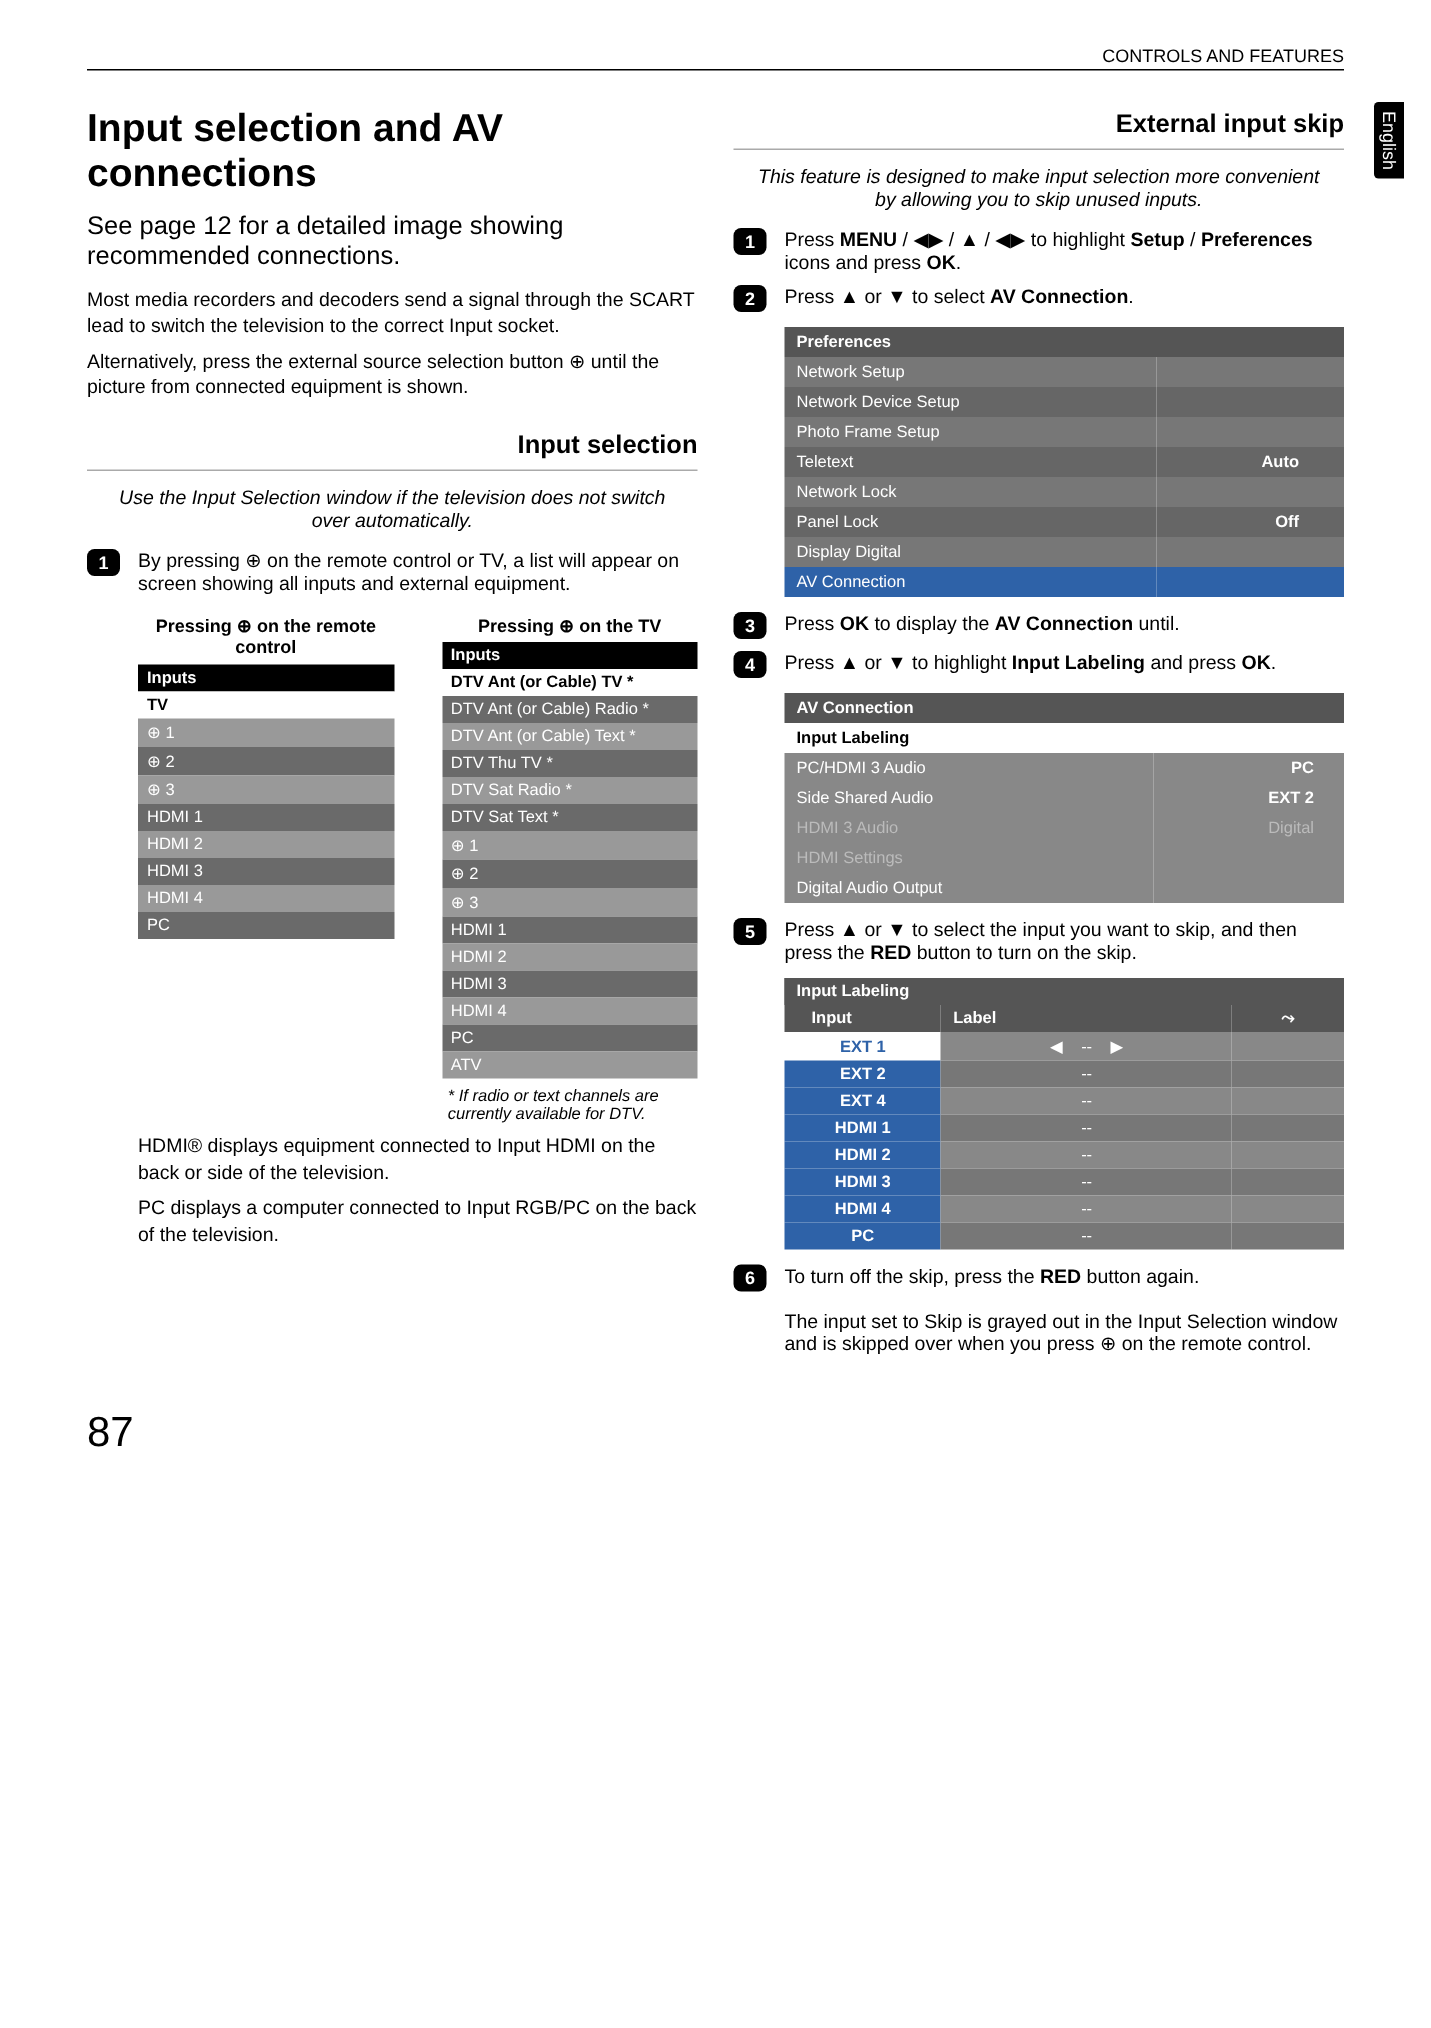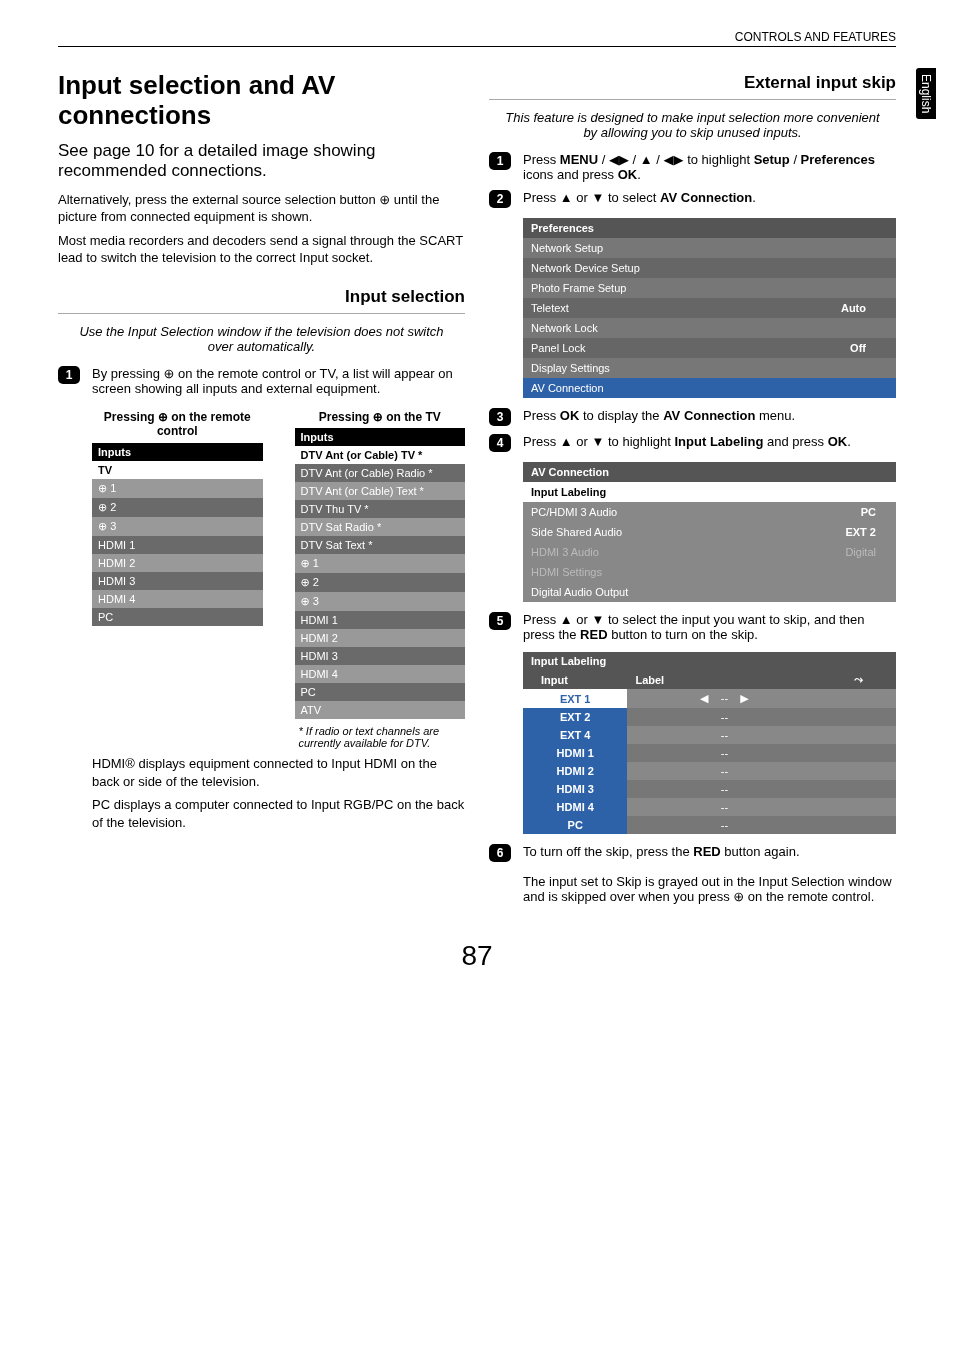--- a/index.html
+++ b/index.html
@@ -68,44 +68,44 @@
   table.lab { border-collapse:collapse; width:100%; font-size:11px; margin:10px 0;}
   table.lab thead tr { background:#555;}
   table.lab thead td { color:#fff; padding:3px 8px; font-weight:bold;}
   table.lab tbody td { padding:3px 4px; text-align:center;}
   table.lab tbody tr.w td:first-child { background:#fff; color:#2e62a8; font-weight:bold;margin-top:32px;}
   table.lab tbody tr.b td:first-child { background:#2e62a8; color:#fff; font-weight:bold;}
   table.lab tbody td:nth-child(2) { background:#888; color:#fff;}
   table.lab tbody td:nth-child(3) { background:#888;}
   table.lab tbody tr:nth-child(even) td:nth-child(2),
   table.lab tbody tr:nth-child(even) td:nth-child(3) { background:#777;}
-  .page-num { text-align:center; font-size:28px; margin-top:28px;}
+  .page-num { font-size:28px; margin-top:28px;}
   .glyph { font-family: Arial, sans-serif;}
   .skip-icon::before{content:"⤳"; color:#fff;}
 </style>
 </head>
 <body>
 
 <div class="page">
   <div class="header-line">
       <span>CONTROLS AND FEATURES</span>
     </div>
   <div class="header-rule"></div>
   <div class="side-tab">English</div>
 
   <div class="columns">
 
     <div class="col">
       <h1>Input selection and AV connections</h1>
-      <div class="intro">See page 10 for a detailed image showing recommended connections.</div>
+      <div class="intro">See page 12 for a detailed image showing recommended connections.</div>
+      <p>
+        <span>Most media recorders and decoders send a signal through the SCART lead to switch the television to the correct Input socket.</span>
+      </p>
       <p>
         <span>Alternatively, press the external source selection button </span><span class="glyph">⊕</span><span> until the picture from connected equipment is shown.</span>
-      </p>
-      <p>
-        <span>Most media recorders and decoders send a signal through the SCART lead to switch the television to the correct Input socket.</span>
       </p>
 
       <h2>Input selection</h2>
       <div class="hr-thin"></div>
       <div class="sub-italic">Use the Input Selection window if the television does not switch over automatically.</div>
 
       <div class="step">
         <div class="step-num">1</div>
         <div class="step-text">
           <span>By pressing </span><span class="glyph">⊕</span><span> on the remote control or TV, a list will appear on screen showing all inputs and external equipment.</span>
@@ -259,35 +259,35 @@
               </tr>
         <tr class="a">
                 <td>Network Lock</td>
                 <td class="right"></td>
               </tr>
         <tr class="b">
                 <td>Panel Lock</td>
                 <td class="right" style="color:#fff; font-weight:bold;">Off</td>
               </tr>
         <tr class="a">
-                <td>Display Settings</td>
+                <td>Display Digital</td>
                 <td class="right"></td>
               </tr>
         <tr class="hl">
                 <td>AV Connection</td>
                 <td class="right"></td>
               </tr>
       </tbody>
           </table>
       </div>
 
       <div class="step">
         <div class="step-num">3</div>
         <div class="step-text">
-          <span>Press </span><span class="bold">OK</span><span> to display the </span><span class="bold">AV Connection</span><span> menu.</span>
+          <span>Press </span><span class="bold">OK</span><span> to display the </span><span class="bold">AV Connection</span><span> until.</span>
         </div>
       </div>
 
       <div class="step">
         <div class="step-num">4</div>
         <div class="step-text">
           <span>Press </span><span class="glyph">▲</span><span> or </span><span class="glyph">▼</span><span> to highlight </span><span class="bold">Input Labeling</span><span> and press </span><span class="bold">OK</span><span>.</span>
         </div>
       </div>
 

